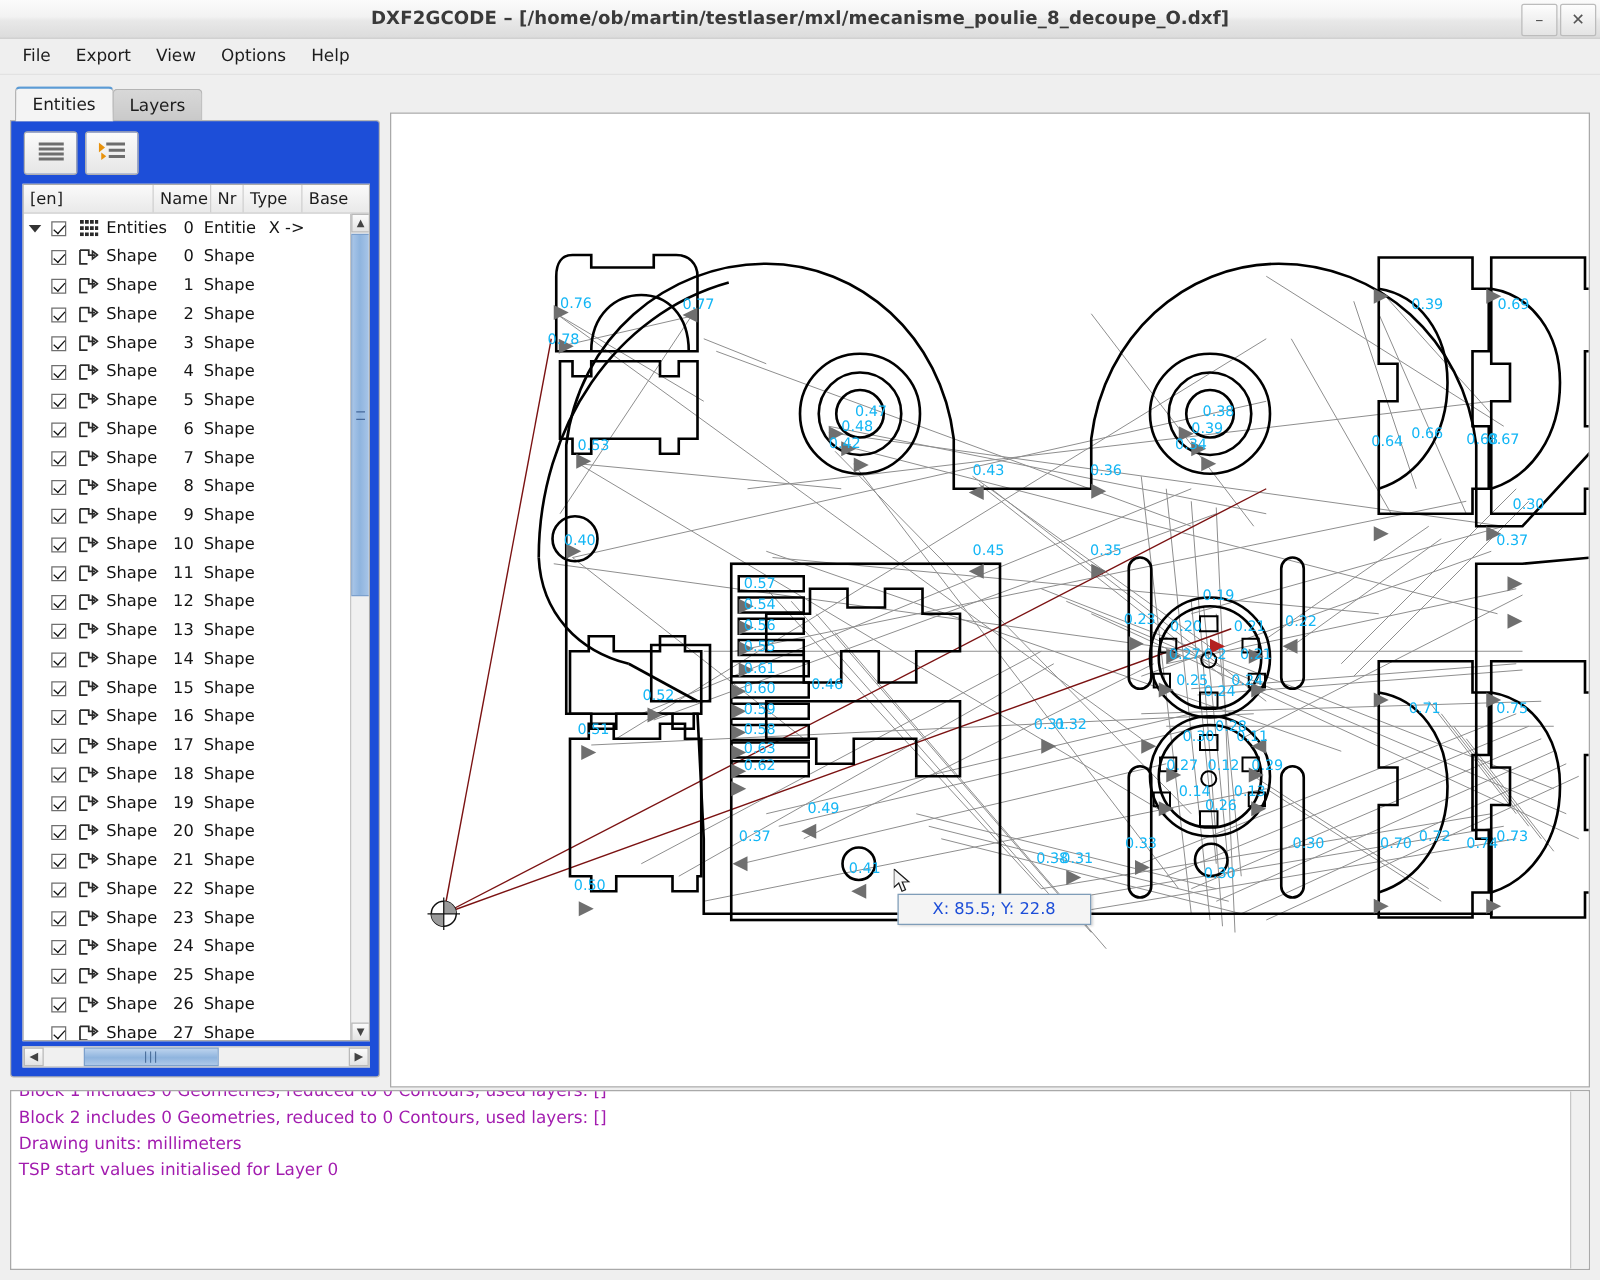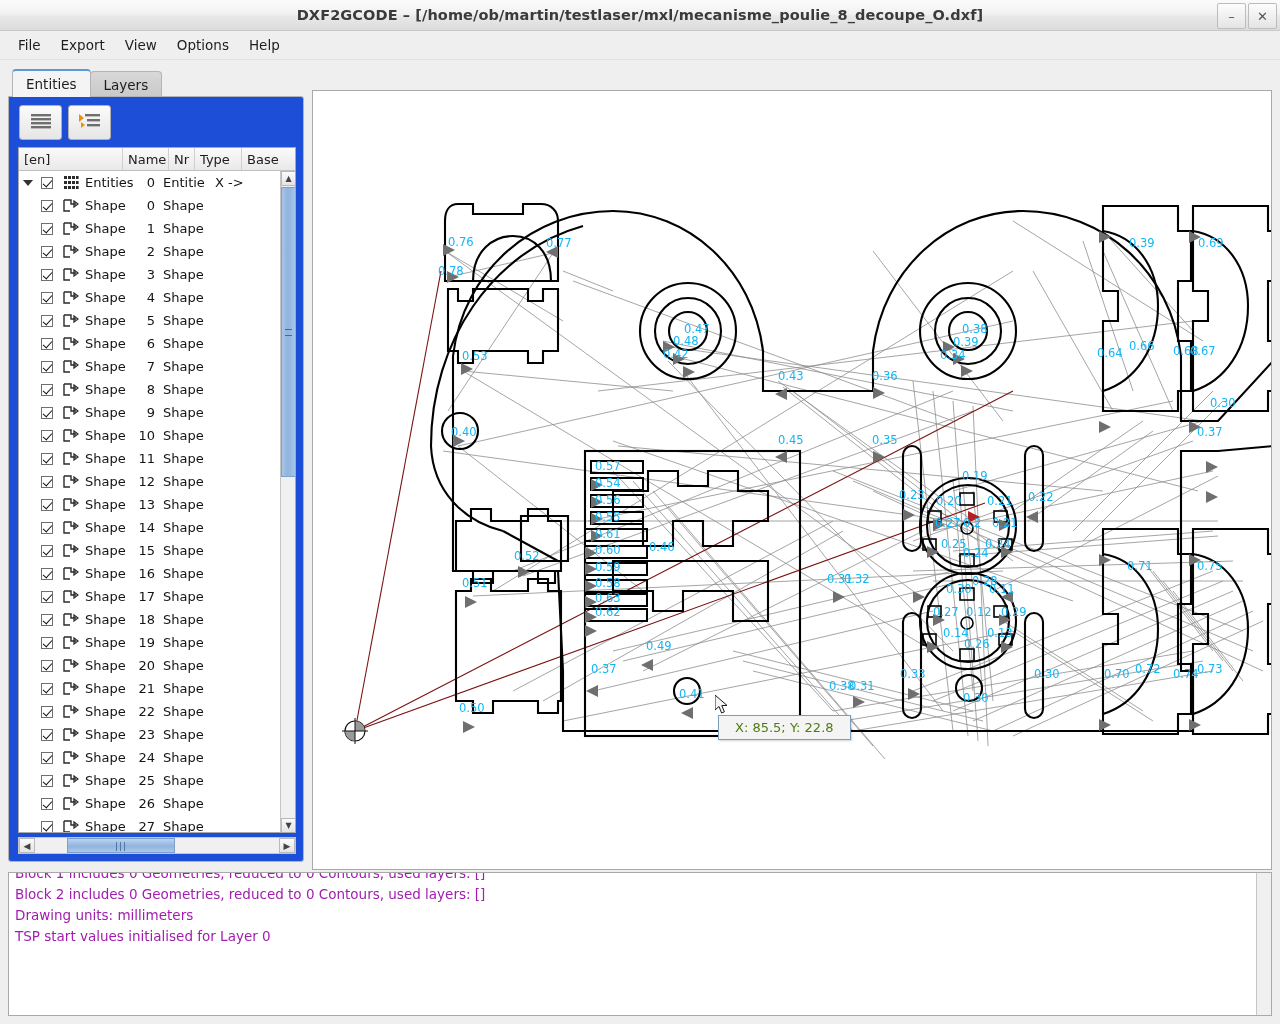--- a/index.html
+++ b/index.html
@@ -303,23 +303,23 @@
     font-family: "DejaVu Sans", "Liberation Sans", sans-serif;
     white-space: nowrap;
     line-height: 1;
     pointer-events: none;
   }
 
   .tooltip {
     position: absolute;
     background: #f4f4f4;
     border: 1px solid #7f9db9;
-    padding: 4px 16px;
+    padding: 4px 27px;
     font-size: 13px;
-    color: #4d7c0f;
+    color: #1d4ed8;
     white-space: nowrap;
     box-shadow: 1px 1px 2px rgba(0,0,0,0.18);
   }
   .cursor-arrow { position: absolute; }
 
   
   .log-panel {
     position: absolute;
     left: 8px; top: 872px;
     width: 1264px; height: 144px;

